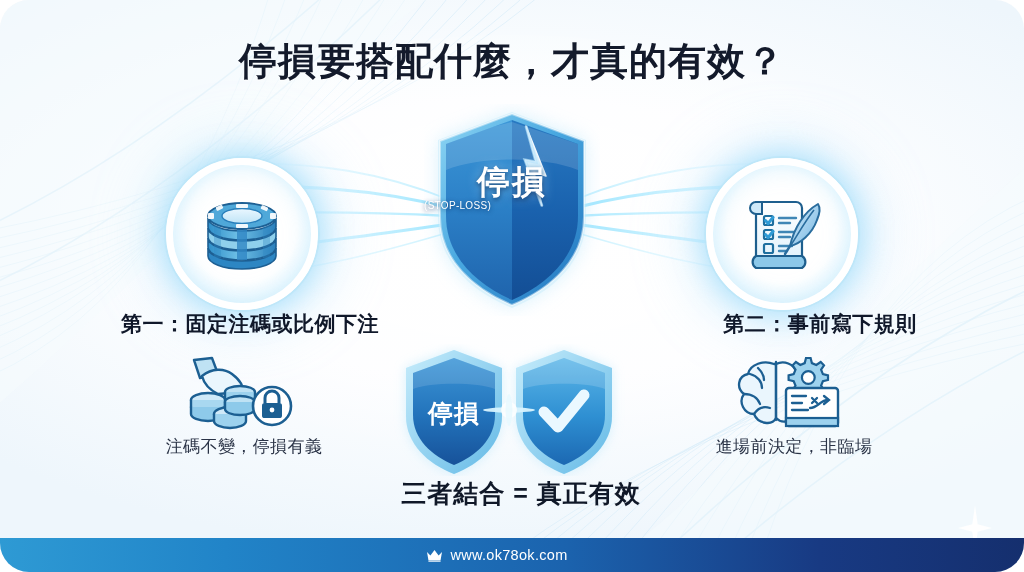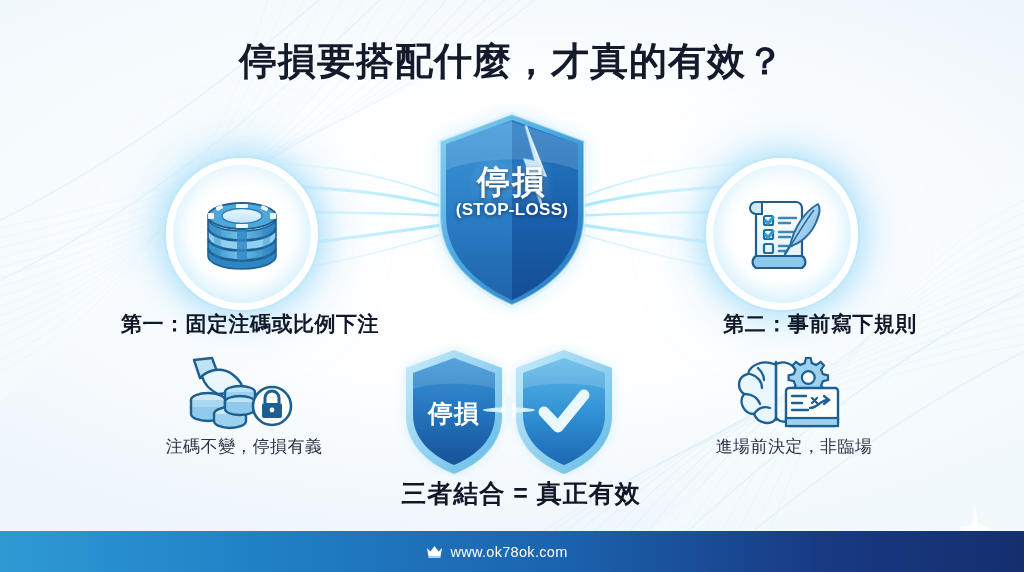--- a/index.html
+++ b/index.html
@@ -9,20 +9,21 @@
     font-family:"Liberation Sans","DejaVu Sans",sans-serif;
     overflow:hidden;
   }
   #stage {
     position:relative;
     width:1024px; height:572px;
     background:
       radial-gradient(ellipse 70% 55% at 50% 42%, #ffffff 0%, #fdfeff 45%, #eef6fc 100%),
       linear-gradient(150deg,#f7fbfe 0%,#eef6fc 100%);
     overflow:hidden;
+    border-radius:29px;
   }
 
   
   .bg-svg { position:absolute; inset:0; width:1024px; height:572px; pointer-events:none; }
 
   .sparkle {
     position:absolute; pointer-events:none;
     background:#ffffff;
     clip-path: polygon(50% 0%, 58% 42%, 100% 50%, 58% 58%, 50% 100%, 42% 58%, 0% 50%, 42% 42%);
     filter: drop-shadow(0 0 6px rgba(255,255,255,.95));
@@ -64,22 +65,22 @@
   #shield-main { position:absolute; left:424px; top:104px; width:176px; height:212px; }
   #shield-main .sh-text {
     position:absolute; left:0; right:0; top:56px;
     text-align:center; color:#ffffff;
     font-size:33px; font-weight:bold; letter-spacing:2px;
     text-shadow:0 2px 5px rgba(5,40,90,.75), 0 0 12px rgba(180,230,255,.6);
     pointer-events:none;
   }
   #shield-main .sh-sub {
     position:absolute; left:0; right:0; top:96px;
-    text-align:center; color:#ffffff;
-    font-size:17px; font-weight:bold; letter-spacing:.3px;
+    text-align:left; color:#ffffff;
+    font-size:10px; font-weight:normal; letter-spacing:.3px;
     text-shadow:0 1px 4px rgba(5,40,90,.8);
     pointer-events:none;
   }
 
   
   .step-label {
     position:absolute; width:420px; text-align:center;
     font-size:21px; font-weight:bold; color:#10182a;
     letter-spacing:.5px; white-space:nowrap;
   }
@@ -102,21 +103,21 @@
   #dual-shields { position:absolute; left:392px; top:344px; width:240px; height:132px; }
 
   #combine-text {
     position:absolute; left:311px; top:477px; width:420px;
     text-align:center; font-size:25px; font-weight:bold;
     color:#101828; letter-spacing:1px; white-space:nowrap;
   }
 
   
   #footer {
-    position:absolute; left:0; bottom:0; width:1024px; height:41px;
+    position:absolute; left:0; bottom:0; width:1024px; height:34px;
     background:linear-gradient(90deg,#2e9ad4 0%,#2184c8 22%,#1b63ae 55%,#183a83 80%,#152f6e 100%);
     display:flex; align-items:center; justify-content:center;
     gap:14px; color:#ffffff;
   }
   .f-item { display:flex; align-items:center; gap:7px; font-size:14.5px; letter-spacing:.3px; }
   .f-gap { width:16px; }
   .f-ico { display:inline-flex; align-items:center; }
 </style>
 </head>
 <body>

